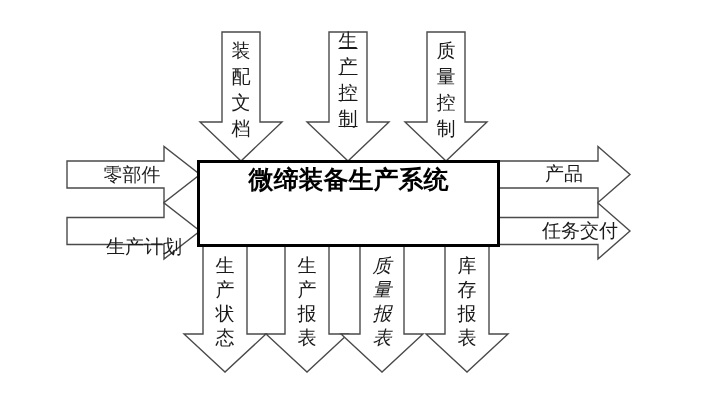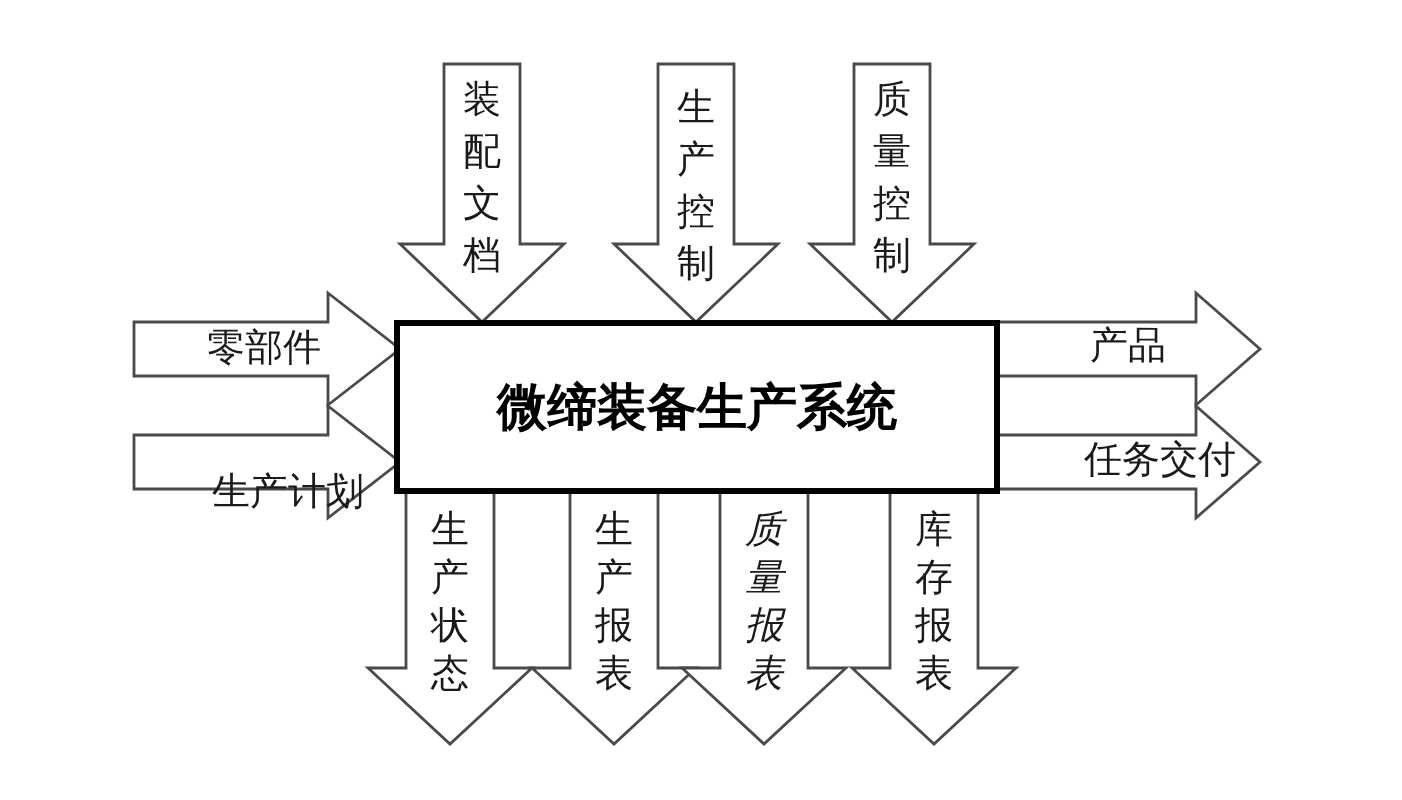--- a/index.html
+++ b/index.html
@@ -31,21 +31,21 @@
   .sys-box {
     position: absolute;
     left: 197px;
     top: 160px;
     width: 303px;
     height: 87px;
     box-sizing: border-box;
     border: 3px solid #000000;
     background: #ffffff;
     display: flex;
-    align-items: center;
+    align-items: flex-start;
     justify-content: center;
   }
   .sys-title {
     font-size: 25px;
     font-weight: bold;
     color: #000000;
     white-space: nowrap;
   }
   .vlabel {
     position: absolute;
@@ -90,21 +90,21 @@
     <polygon points="285,245 329,245 329,334 348,334 307,372 266,334 285,334"></polygon>
     <polygon points="360,245 404,245 404,334 423,334 382,372 341,334 360,334"></polygon>
     <polygon points="445,245 489,245 489,334 508,334 467,372 426,334 445,334"></polygon>
   </svg>
 
   <div class="sys-box">
     <span class="sys-title">微缔装备生产系统</span>
   </div>
 
   <div class="vlabel" style="left:230px; top:38px;">装配文档</div>
-  <div class="vlabel" style="left:337px; top:42px;">生产控制</div>
+  <div class="vlabel" style="left:337px; top:28px;text-decoration:underline;">生产控制</div>
   <div class="vlabel" style="left:435px; top:38px;">质量控制</div>
 
   <div class="hlabel" style="left:66px; top:164px;">零部件</div>
   <div class="hlabel" style="left:66px; top:236px;margin-left:12px;">生产计划</div>
 
   <div class="hlabel" style="left:498px; top:163px;">产品</div>
   <div class="hlabel" style="left:498px; top:220px;margin-left:16px;">任务交付</div>
 
   <div class="vlabel bottom" style="left:214px; top:254px;">生产状态</div>
   <div class="vlabel bottom" style="left:296px; top:254px;">生产报表</div>

